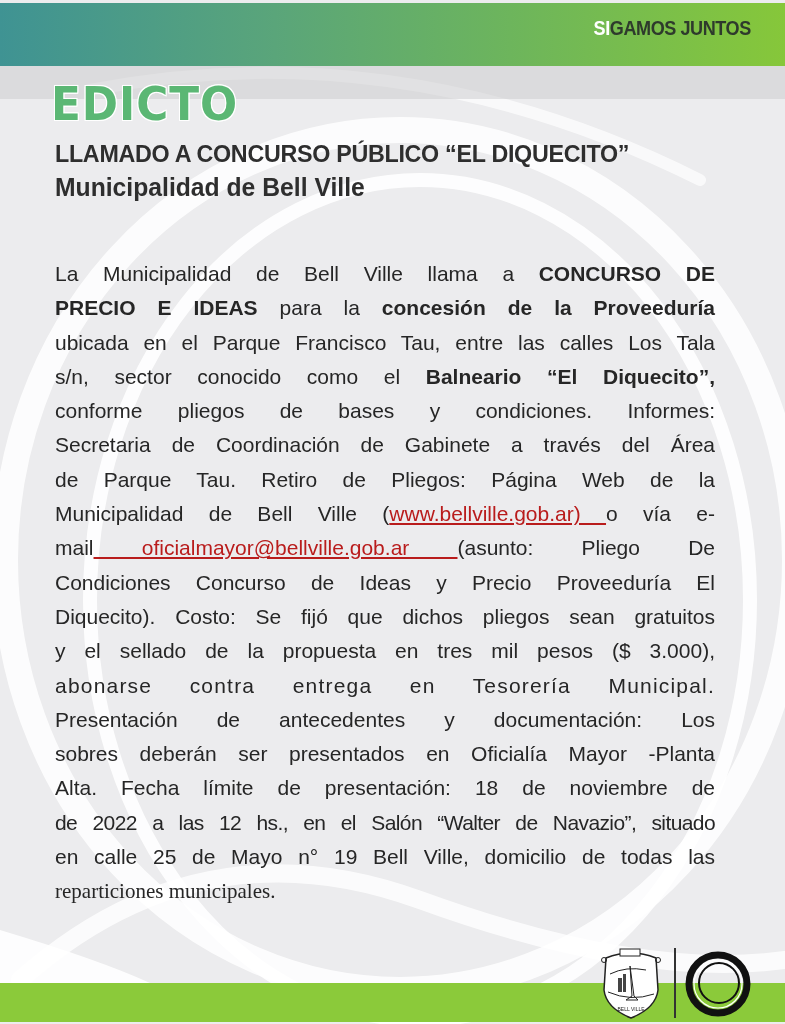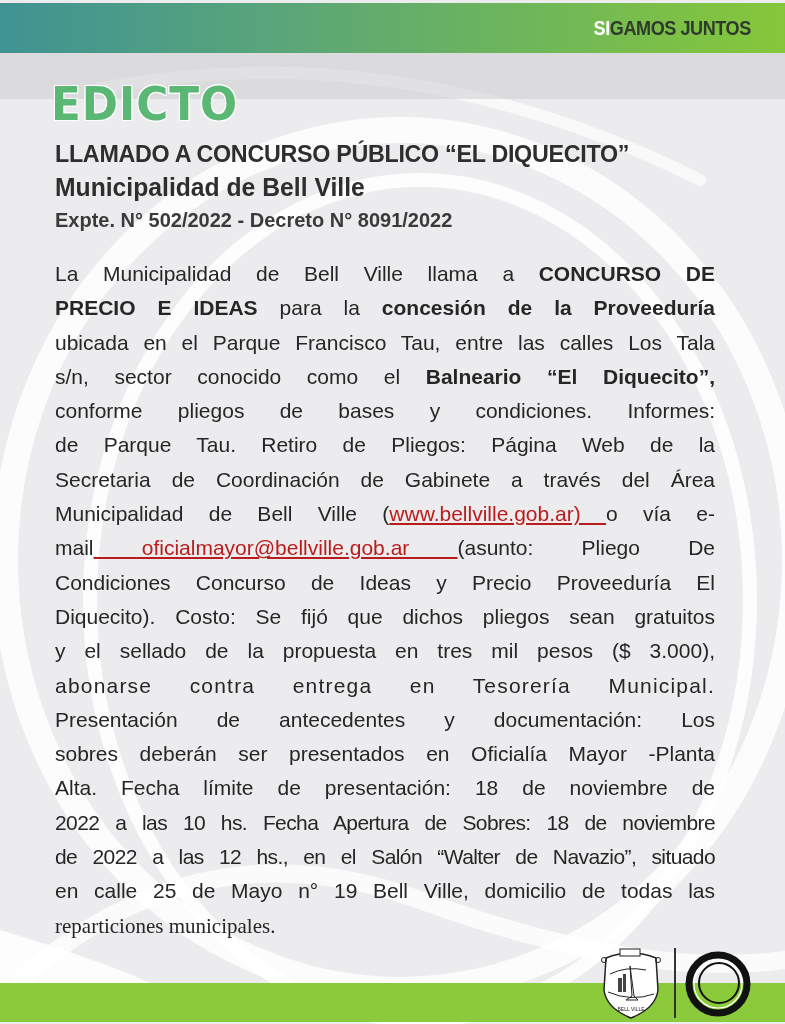--- a/index.html
+++ b/index.html
@@ -4,21 +4,21 @@
 <style>
   html, body { margin: 0; padding: 0; }
   body {
     width: 785px; height: 1024px; position: relative; overflow: hidden;
     background: #ececee;
     font-family: "Liberation Sans", sans-serif;
     color: #2b2b2b;
   }
   .bg-svg { position: absolute; left: 0; top: 0; width: 785px; height: 1024px; z-index: 0; }
   .top-bar {
-    position: absolute; left: 0; top: 3px; width: 785px; height: 50px;
+    position: absolute; left: 0; top: 3px; width: 785px; height: 63px;
     background: linear-gradient(90deg, #3f9393 0%, #5aa57a 35%, #6db55c 65%, #86c73a 100%);
     z-index: 2;
   }
   .slogan {
     position: absolute; right: 34px; top: 13px;
     font-family: "Liberation Sans", sans-serif; font-weight: bold; font-size: 21px;
     letter-spacing: -0.5px; color: #2e3a2c; transform: scaleX(0.86); transform-origin: right center;
   }
   .slogan .si { color: #ffffff; }
   .grey-band {
@@ -80,40 +80,38 @@
 <div class="grey-band"></div>
 
 <div class="top-bar">
   <div class="slogan"><span class="si">SI</span><span>GAMOS JUNTOS</span></div>
 </div>
 
 <div class="content">
   <div class="edicto">EDICTO</div>
   <div class="title-1">LLAMADO A CONCURSO PÚBLICO “EL DIQUECITO”</div>
   <div class="title-2">Municipalidad de Bell Ville</div>
-  <div class="title-3">Expte. N° 502/2022 - Decreto N° 8091/2022</div>
 
   <div class="body-text">
     <span class="line"><span>La Municipalidad de Bell Ville llama a </span><span class="b">CONCURSO DE</span></span>
     <span class="line"><span class="b">PRECIO E IDEAS</span><span> para la </span><span class="b">concesión de la Proveeduría</span></span>
     <span class="line">ubicada en el Parque Francisco Tau, entre las calles Los Tala</span>
     <span class="line"><span>s/n, sector conocido como el </span><span class="b">Balneario “El Diquecito”</span><span class="b">,</span></span>
     <span class="line">conforme pliegos de bases y condiciones. Informes:</span>
+    <span class="line">Secretaria de Coordinación de Gabinete a través del Área</span>
     <span class="line">de Parque Tau. Retiro de Pliegos: Página Web de la</span>
-    <span class="line">Secretaria de Coordinación de Gabinete a través del Área</span>
     <span class="line"><span>Municipalidad de Bell Ville (</span><span class="link">www.bellville.gob.ar) </span><span>o vía e-</span></span>
     <span class="line"><span>mail</span><span class="link"> oficialmayor@bellville.gob.ar </span><span>(asunto: Pliego De</span></span>
     <span class="line">Condiciones Concurso de Ideas y Precio Proveeduría El</span>
     <span class="line">Diquecito). Costo: Se fijó que dichos pliegos sean gratuitos</span>
     <span class="line">y el sellado de la propuesta en tres mil pesos ($ 3.000),</span>
     <span class="line" style="letter-spacing:1.2px">abonarse contra entrega en Tesorería Municipal.</span>
     <span class="line">Presentación de antecedentes y documentación: Los</span>
     <span class="line">sobres deberán ser presentados en Oficialía Mayor -Planta</span>
     <span class="line">Alta. Fecha límite de presentación: 18 de noviembre de</span>
-    <span class="line" style="letter-spacing:-0.6px">2022 a las 10 hs. Fecha Apertura de Sobres: 18 de noviembre</span>
     <span class="line" style="letter-spacing:-0.6px">de 2022 a las 12 hs., en el Salón “Walter de Navazio”, situado</span>
     <span class="line">en calle 25 de Mayo n° 19 Bell Ville, domicilio de todas las</span>
     <span class="line last">reparticiones  municipales.</span>
   </div>
 </div>
 
 <div class="bottom-bar"></div>
 
 <div class="logos">
   <svg width="70" height="78" viewBox="0 0 70 78" style="position:absolute;left:0;top:0">

